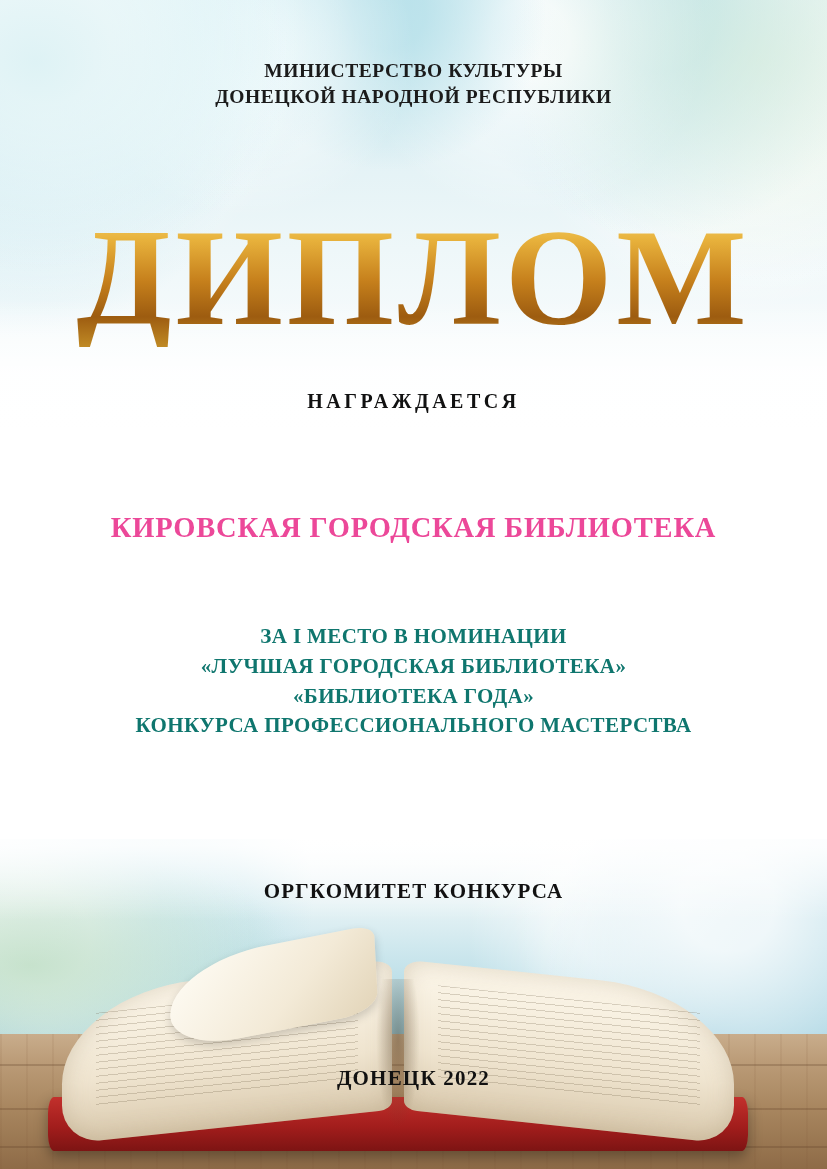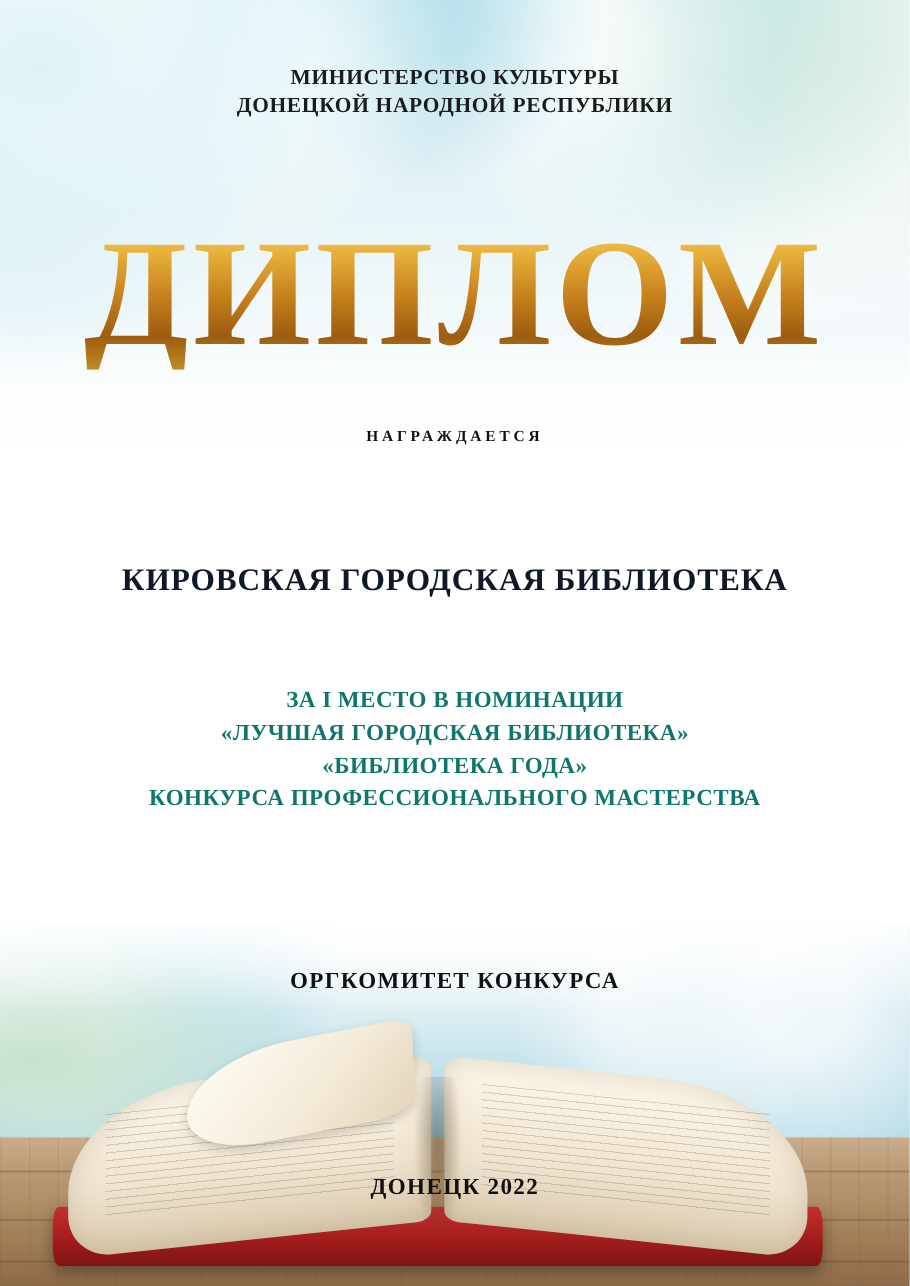--- a/index.html
+++ b/index.html
@@ -166,50 +166,50 @@
     font-weight: bold;
     letter-spacing: 0.6px;
     line-height: 1.35;
     color: #1b1b1b;
     text-transform: uppercase;
   }
   .ministry div { white-space: nowrap; }
 
   .diploma-title {
     position: absolute;
-    top: 198px; left: 0; right: 0;
+    top: 209px; left: 0; right: 0;
     font-size: 138px;
     font-weight: bold;
     letter-spacing: 4px;
     line-height: 1;
     background: linear-gradient(to bottom, #f7d774 0%, #e8b23c 22%, #c6801c 52%, #9d5c10 78%, #c08a25 100%);
     -webkit-background-clip: text;
     background-clip: text;
     color: transparent;
     -webkit-text-fill-color: transparent;
     text-shadow: none;
     font-family: "Liberation Serif", serif;
   }
 
   .awarded-label {
     position: absolute;
     top: 390px; left: 0; right: 0;
-    font-size: 14px;
+    font-size: 20px;
     font-weight: bold;
     letter-spacing: 3.5px;
     color: #111111;
   }
 
   .recipient {
     position: absolute;
     top: 512px; left: 0; right: 0;
     font-size: 28.5px;
     font-weight: bold;
     letter-spacing: 0.8px;
-    color: #0f172a;
+    color: #ec4899;
   }
 
   .reason {
     position: absolute;
     top: 622px; left: 0; right: 0;
     font-size: 21px;
     font-weight: bold;
     line-height: 1.42;
     letter-spacing: 0.4px;
     color: #0f766e;

